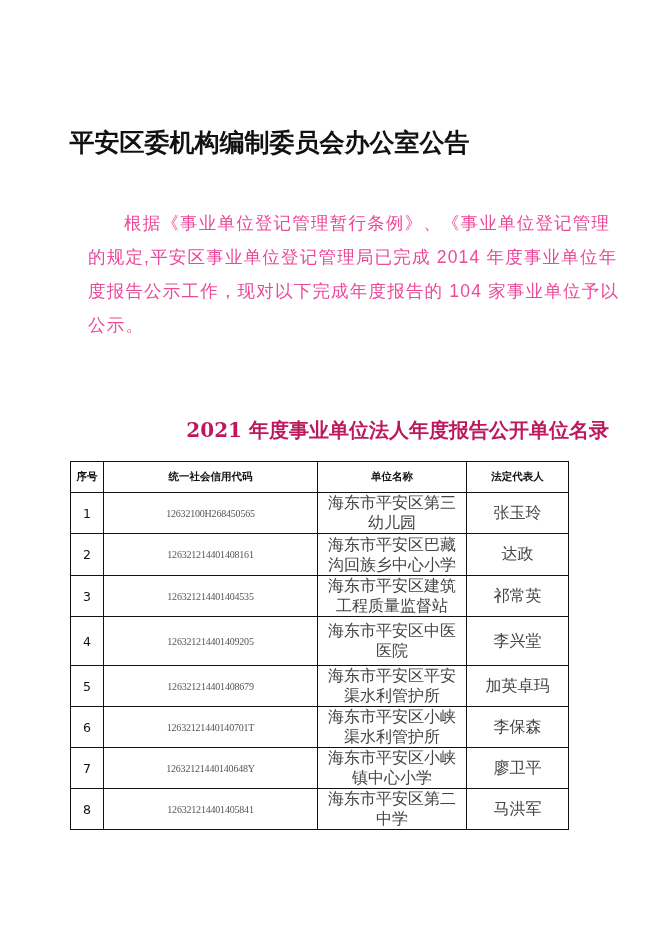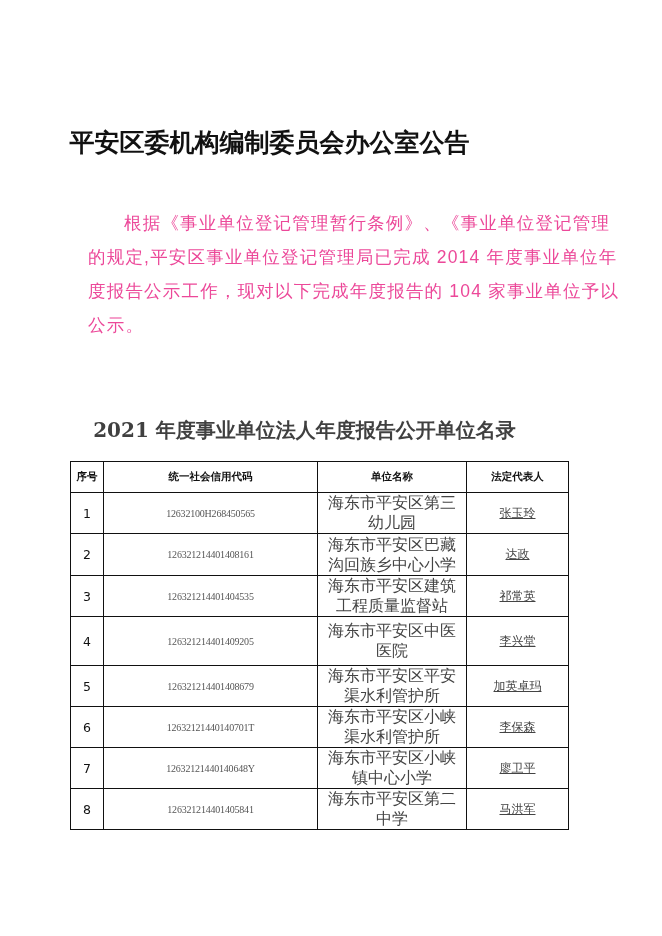--- a/index.html
+++ b/index.html
@@ -11,37 +11,37 @@
     }
     .para {
       position: absolute; left: 88px; width: 496px; top: 206px;
       font-family: Liberation Sans, sans-serif; font-size: 17.5px; line-height: 34px;
       text-align: justify; color: #ec4899; letter-spacing: 1.2px;
     }
     .para .line { display: block; white-space: nowrap; }
     .para .indent { padding-left: 36px; }
     .subtitle {
       position: absolute; left: 0; width: 609px; top: 417px;
-      text-align: center; font-family: "DejaVu Serif", serif; font-weight: bold;
-      font-size: 20px; color: #404040;
+      text-align: right; font-family: "DejaVu Serif", serif; font-weight: bold;
+      font-size: 20px; color: #be185d;
     }
     table.roster {
       position: absolute; left: 70px; top: 461px; width: 498px;
       border-collapse: collapse; table-layout: fixed;
     }
     table.roster th, table.roster td {
       border: 1.4px solid #111; text-align: center; vertical-align: middle; padding: 0 4px;
     }
     table.roster th {
       font-family: "DejaVu Sans", sans-serif; font-weight: bold; font-size: 10.5px; height: 30px; color: #111;
     }
     td.idx { font-family: "DejaVu Sans", sans-serif; font-size: 12.5px; color: #111; }
     td.code { font-family: "Liberation Serif", serif; font-size: 10px; color: #555; letter-spacing: -0.2px; }
     td.name { font-family: "DejaVu Serif", serif; font-size: 16px; color: #444; line-height: 20px; }
-    td.rep { font-family: "DejaVu Serif", serif; font-size: 12px; color: #444; text-decoration: underline; }
+    td.rep { font-family: "DejaVu Serif", serif; font-size: 16px; color: #444; }
   </style>
 </head>
 <body>
 
 <div class="title">平安区委机构编制委员会办公室公告</div>
 
 <div class="para">
   <span class="line indent">根据《事业单位登记管理暂行条例》、《事业单位登记管理</span>
   <span class="line">的规定,平安区事业单位登记管理局已完成 2014 年度事业单位年</span>
   <span class="line">度报告公示工作，现对以下完成年度报告的 104 家事业单位予以</span>

